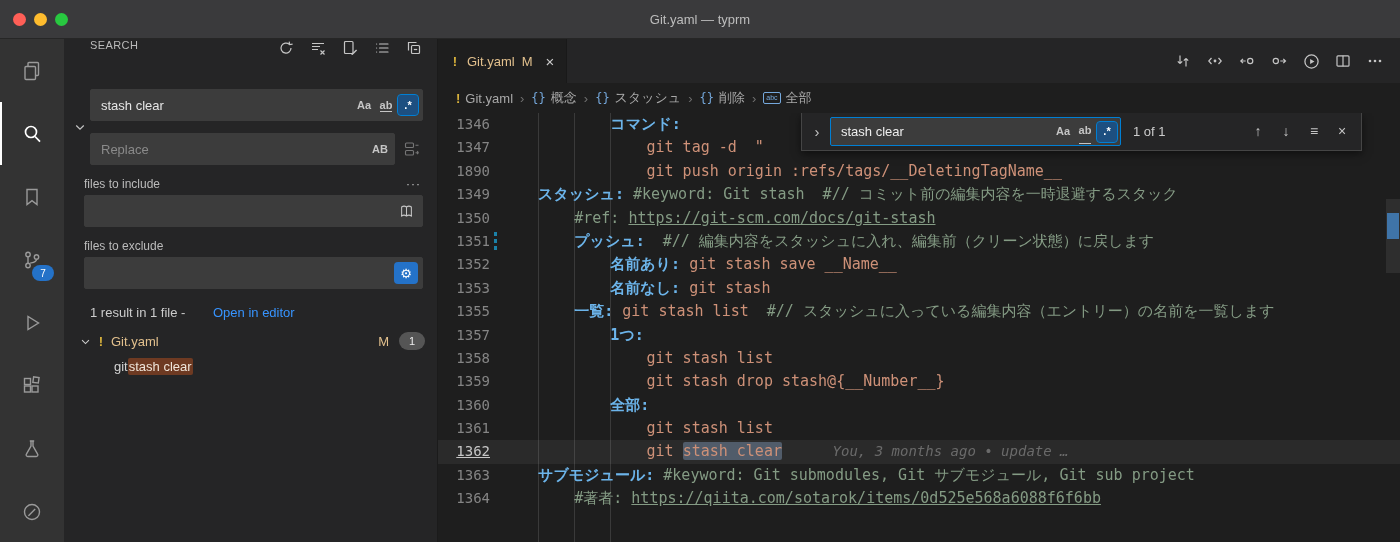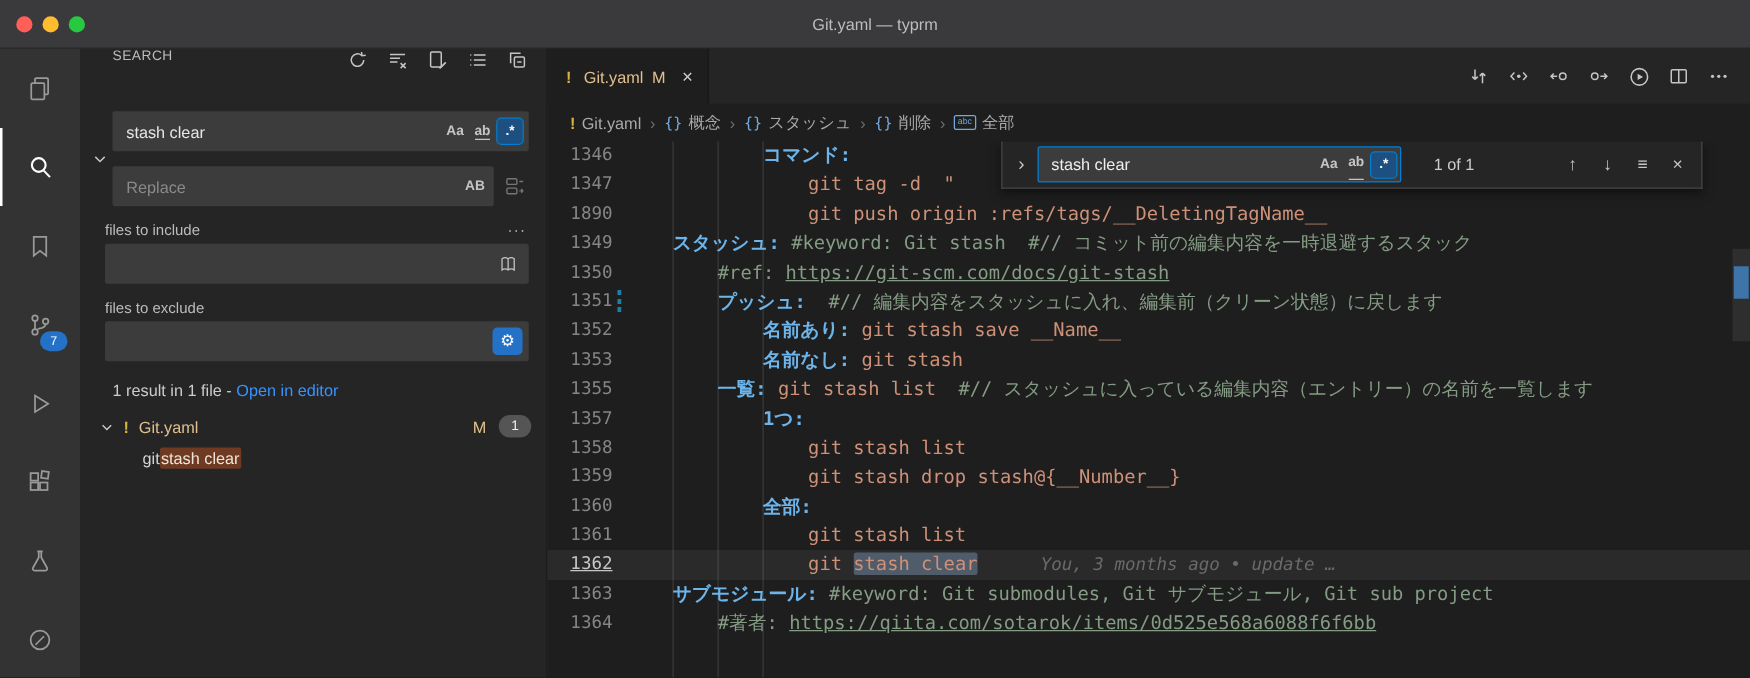--- a/index.html
+++ b/index.html
@@ -1,16 +1,16 @@
 <!DOCTYPE html>
 <html><head>
 <meta charset="utf-8">
 <style>
   html,body{margin:0;padding:0;background:#111;}
-  .window{width:1400px;height:542px;position:relative;background:#701a75;overflow:hidden;
+  .window{width:1400px;height:542px;position:relative;background:#4d7c0f;overflow:hidden;
           font-family:"Liberation Sans","DejaVu Sans",sans-serif;color:#cccccc;font-size:13px;}
   
   .titlebar{height:38px;background:#3a3a3c;border-bottom:1px solid #262626;display:flex;align-items:center;justify-content:center;position:relative;}
   .lights{position:absolute;left:13px;top:13px;display:flex;gap:8px;}
   .light{width:13px;height:13px;border-radius:50%;}
   .light.red{background:#ff5f57}.light.yellow{background:#febc2e}.light.green{background:#28c840}
   .win-title{color:#bdbdbd;font-size:13px;}
   
   .main{display:flex;height:504px;}
   
@@ -38,21 +38,21 @@
   .opt.active{background:#1d4f80;outline:1px solid #007fd4;color:#fff;}
   .replace-row{display:flex;align-items:center;gap:6px;}
   .replace-row .vs-input{flex:1;}
   .replace-all{width:22px;height:22px;display:flex;align-items:center;justify-content:center;color:#c5c5c5;opacity:.5;cursor:pointer;}
   .sb-label-row{display:flex;align-items:center;padding:12px 16px 4px 20px;color:#bbbbbb;font-size:12px;}
   .sb-label-row .dots{margin-left:auto;color:#c5c5c5;cursor:pointer;letter-spacing:1px;}
   .sb-input-row{padding:0 14px 0 20px;}
   .in-icon{width:24px;height:22px;display:flex;align-items:center;justify-content:center;color:#c5c5c5;border-radius:4px;cursor:pointer;}
   .in-icon.on{background:#2472c8;color:#fff;}
   .summary{padding:16px 14px 0 26px;color:#cccccc;}
-  .summary a{color:#3794ff;text-decoration:none;cursor:pointer;}
+  .summary a{color:#3794ff;text-decoration:none;cursor:pointer;margin-left:24px;}
   .tree{margin-top:8px;}
   .file-row{height:26px;display:flex;align-items:center;gap:5px;padding:0 12px 0 16px;cursor:pointer;}
   .file-row .chev{color:#cccccc;display:flex;}
   .yaml-ic{color:#d9b23c;font-weight:700;width:10px;text-align:center;}
   .file-name{color:#e2c08d;}
   .file-right{margin-left:auto;display:flex;align-items:center;gap:10px;}
   .git-m{color:#e2c08d;}
   .cnt-badge{min-width:18px;height:18px;border-radius:10px;background:#555555;color:#eee;font-size:11px;
              display:flex;align-items:center;justify-content:center;padding:0 4px;}
   .match-row{height:25px;display:flex;align-items:center;padding-left:50px;cursor:pointer;color:#d4d4d4;}
@@ -91,21 +91,21 @@
   .tk-b{color:#6a6a6a;font-style:italic;font-size:14px;}
   
   .find{position:absolute;top:0;right:38px;width:543px;height:37px;background:#252526;border:1px solid #454545;border-top:none;
         box-shadow:0 3px 8px rgba(0,0,0,.5);display:flex;align-items:center;gap:6px;padding:0 8px;z-index:5;
         font-family:"Liberation Sans","DejaVu Sans",sans-serif;font-size:13px;}
   .find-toggle{width:14px;color:#c5c5c5;cursor:pointer;font-size:15px;display:flex;justify-content:center;}
   .find-input{flex:0 0 278px;height:27px;background:#3c3c3c;border:1px solid #007fd4;border-radius:2px;
               display:flex;align-items:center;padding:0 3px 0 8px;}
   .find-input input{flex:1;min-width:0;background:transparent;border:none;outline:none;color:#eeeeee;font-size:13px;
                     font-family:"Liberation Sans","DejaVu Sans",sans-serif;}
-  .find-count{color:#cccccc;margin-left:20px;flex:1;}
+  .find-count{color:#cccccc;margin-left:6px;flex:1;}
   .fbtn{width:22px;height:22px;display:flex;align-items:center;justify-content:center;color:#c5c5c5;cursor:pointer;font-size:14px;border-radius:3px;}
   
   .ruler{position:absolute;top:0;right:0;bottom:0;width:14px;}
   .ruler .thumb{position:absolute;right:0;width:14px;top:86px;height:74px;background:rgba(121,121,121,0.18);}
   .ruler .rm1{position:absolute;right:1px;width:12px;top:100px;height:26px;background:#3f74a8;}
   svg{display:block;}
 </style>
 </head>
 <body>
 

